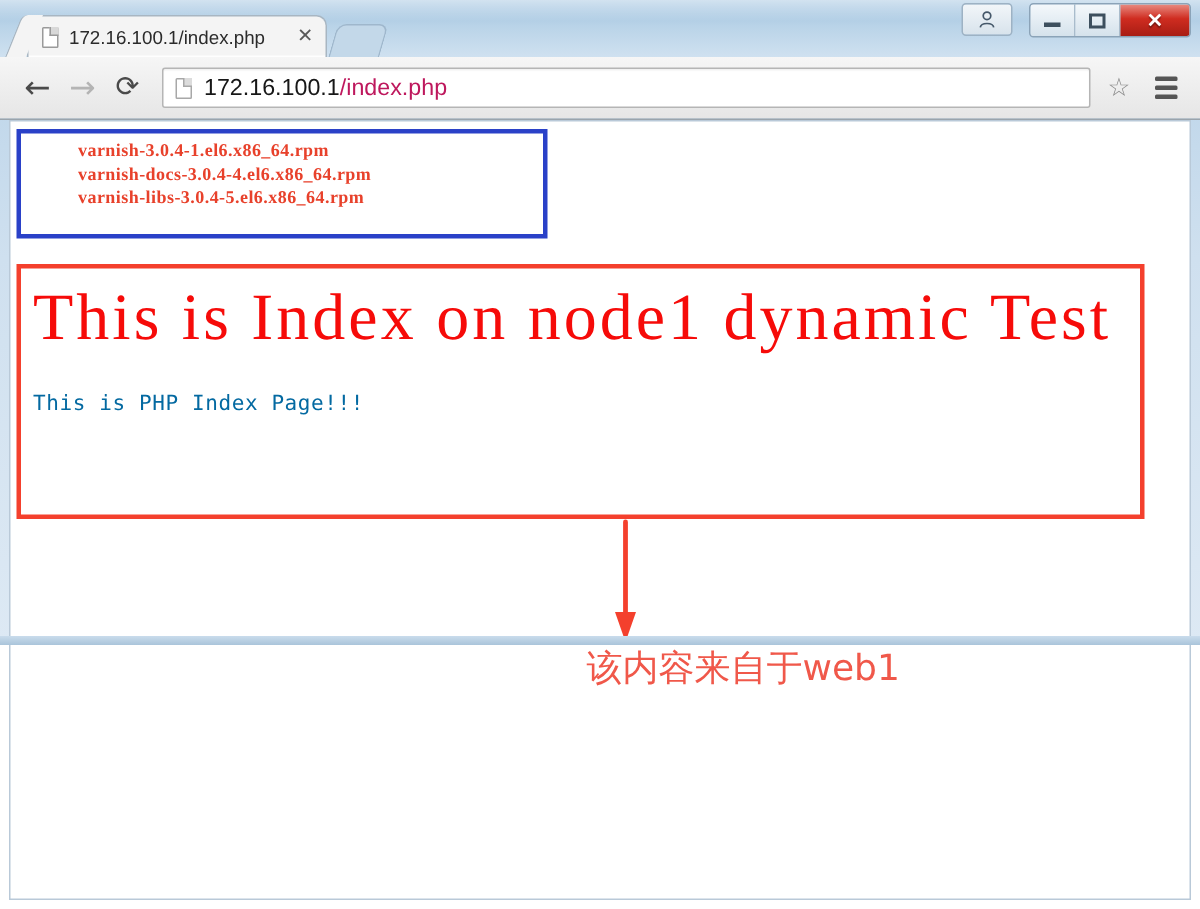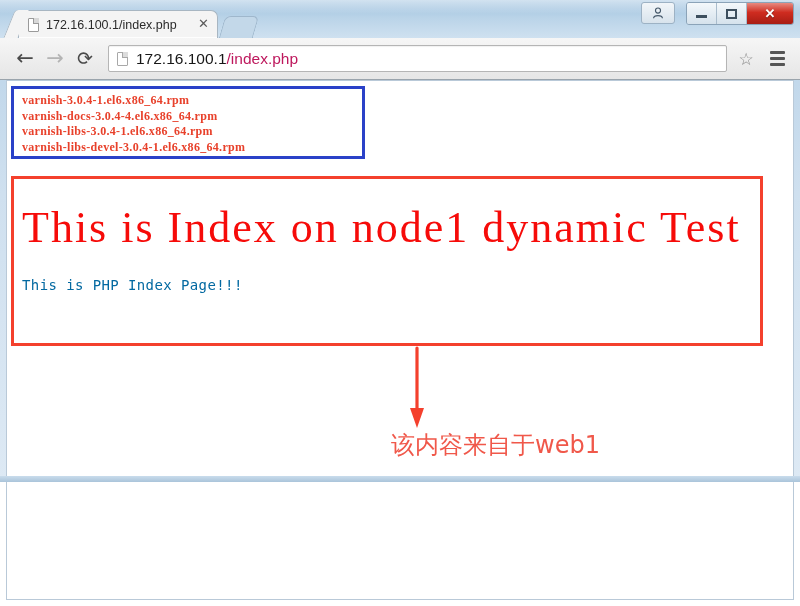--- a/index.html
+++ b/index.html
@@ -6,21 +6,21 @@
   html, body {
     width: 800px; height: 606px;
     overflow: hidden;
     font-family: "Liberation Sans", sans-serif;
   }
   body { background: #ffffff; }
 
   
   .window {
     position: absolute; left: 0; top: 0;
-    width: 800px; height: 482px;
+    width: 800px; height: 430px;
     background: linear-gradient(180deg, #b8d2e8 0%, #cfe0ef 40%, #dde9f4 100%);
     padding: 0;
   }
 
   
   .titlebar {
     position: absolute; left: 0; top: 0;
     width: 800px; height: 38px;
     background: linear-gradient(180deg, #9cc0de 0%, #b9d3e8 45%, #cfe1f0 100%);
   }
@@ -201,41 +201,42 @@
     padding: 4px 0 0 8px;
   }
   .pkg-line {
     font-family: "Liberation Serif", serif;
     font-weight: bold;
     font-size: 12px;
     color: #e8412b;
     line-height: 15.5px;
     letter-spacing: .3px;
     white-space: nowrap;
+    margin-left: 30px;
   }
 
   
   .ann-top {
     position: absolute; left: 414px; top: 112px;
     font-size: 19px; color: #f0584a;
     white-space: nowrap;
     font-family: "DejaVu Sans", sans-serif;
   }
   .arrow-right {
     position: absolute; left: 358px; top: 112px;
     width: 62px; height: 26px;
   }
 
   
   .content-box {
     position: absolute; left: 4px; top: 95px;
     width: 752px; height: 170px;
     border: 3px solid #f4402d;
     background: #ffffff;
-    padding: 20px 0 0 8px;
+    padding: 4px 0 0 8px;
     overflow: hidden;
   }
   .headline {
     font-family: "Liberation Serif", serif;
     font-size: 44px;
     line-height: 54px;
     color: #f60b09;
     letter-spacing: 2px;
     white-space: pre-wrap;
     margin-top: 2px;
@@ -329,22 +330,21 @@
       <div class="menu-bar-line"></div>
       <div class="menu-bar-line"></div>
     </div>
   </div>
 
   <div class="viewport">
 
     <div class="image-box">
       <div class="pkg-line">varnish-3.0.4-1.el6.x86_64.rpm</div>
       <div class="pkg-line">varnish-docs-3.0.4-4.el6.x86_64.rpm</div>
-      <div class="pkg-line">varnish-libs-3.0.4-1.el6.x86_64.rpm</div>
-      <div class="pkg-line">varnish-libs-devel-3.0.4-1.el6.x86_64.rpm</div>
+      <div class="pkg-line">varnish-libs-3.0.4-5.el6.x86_64.rpm</div>
     </div>
 
     <svg class="arrow-right" viewBox="0 0 62 26">
       <path d="M1 21 L50 9" stroke="#f4402d" stroke-width="3.2" fill="none" stroke-linecap="round"></path>
       <path d="M56 7 L42 6.5 L45 15.5 Z" fill="#f4402d"></path>
     </svg>
 
     <div class="ann-top">图片内容来自于web2</div>
 
     <div class="content-box">

